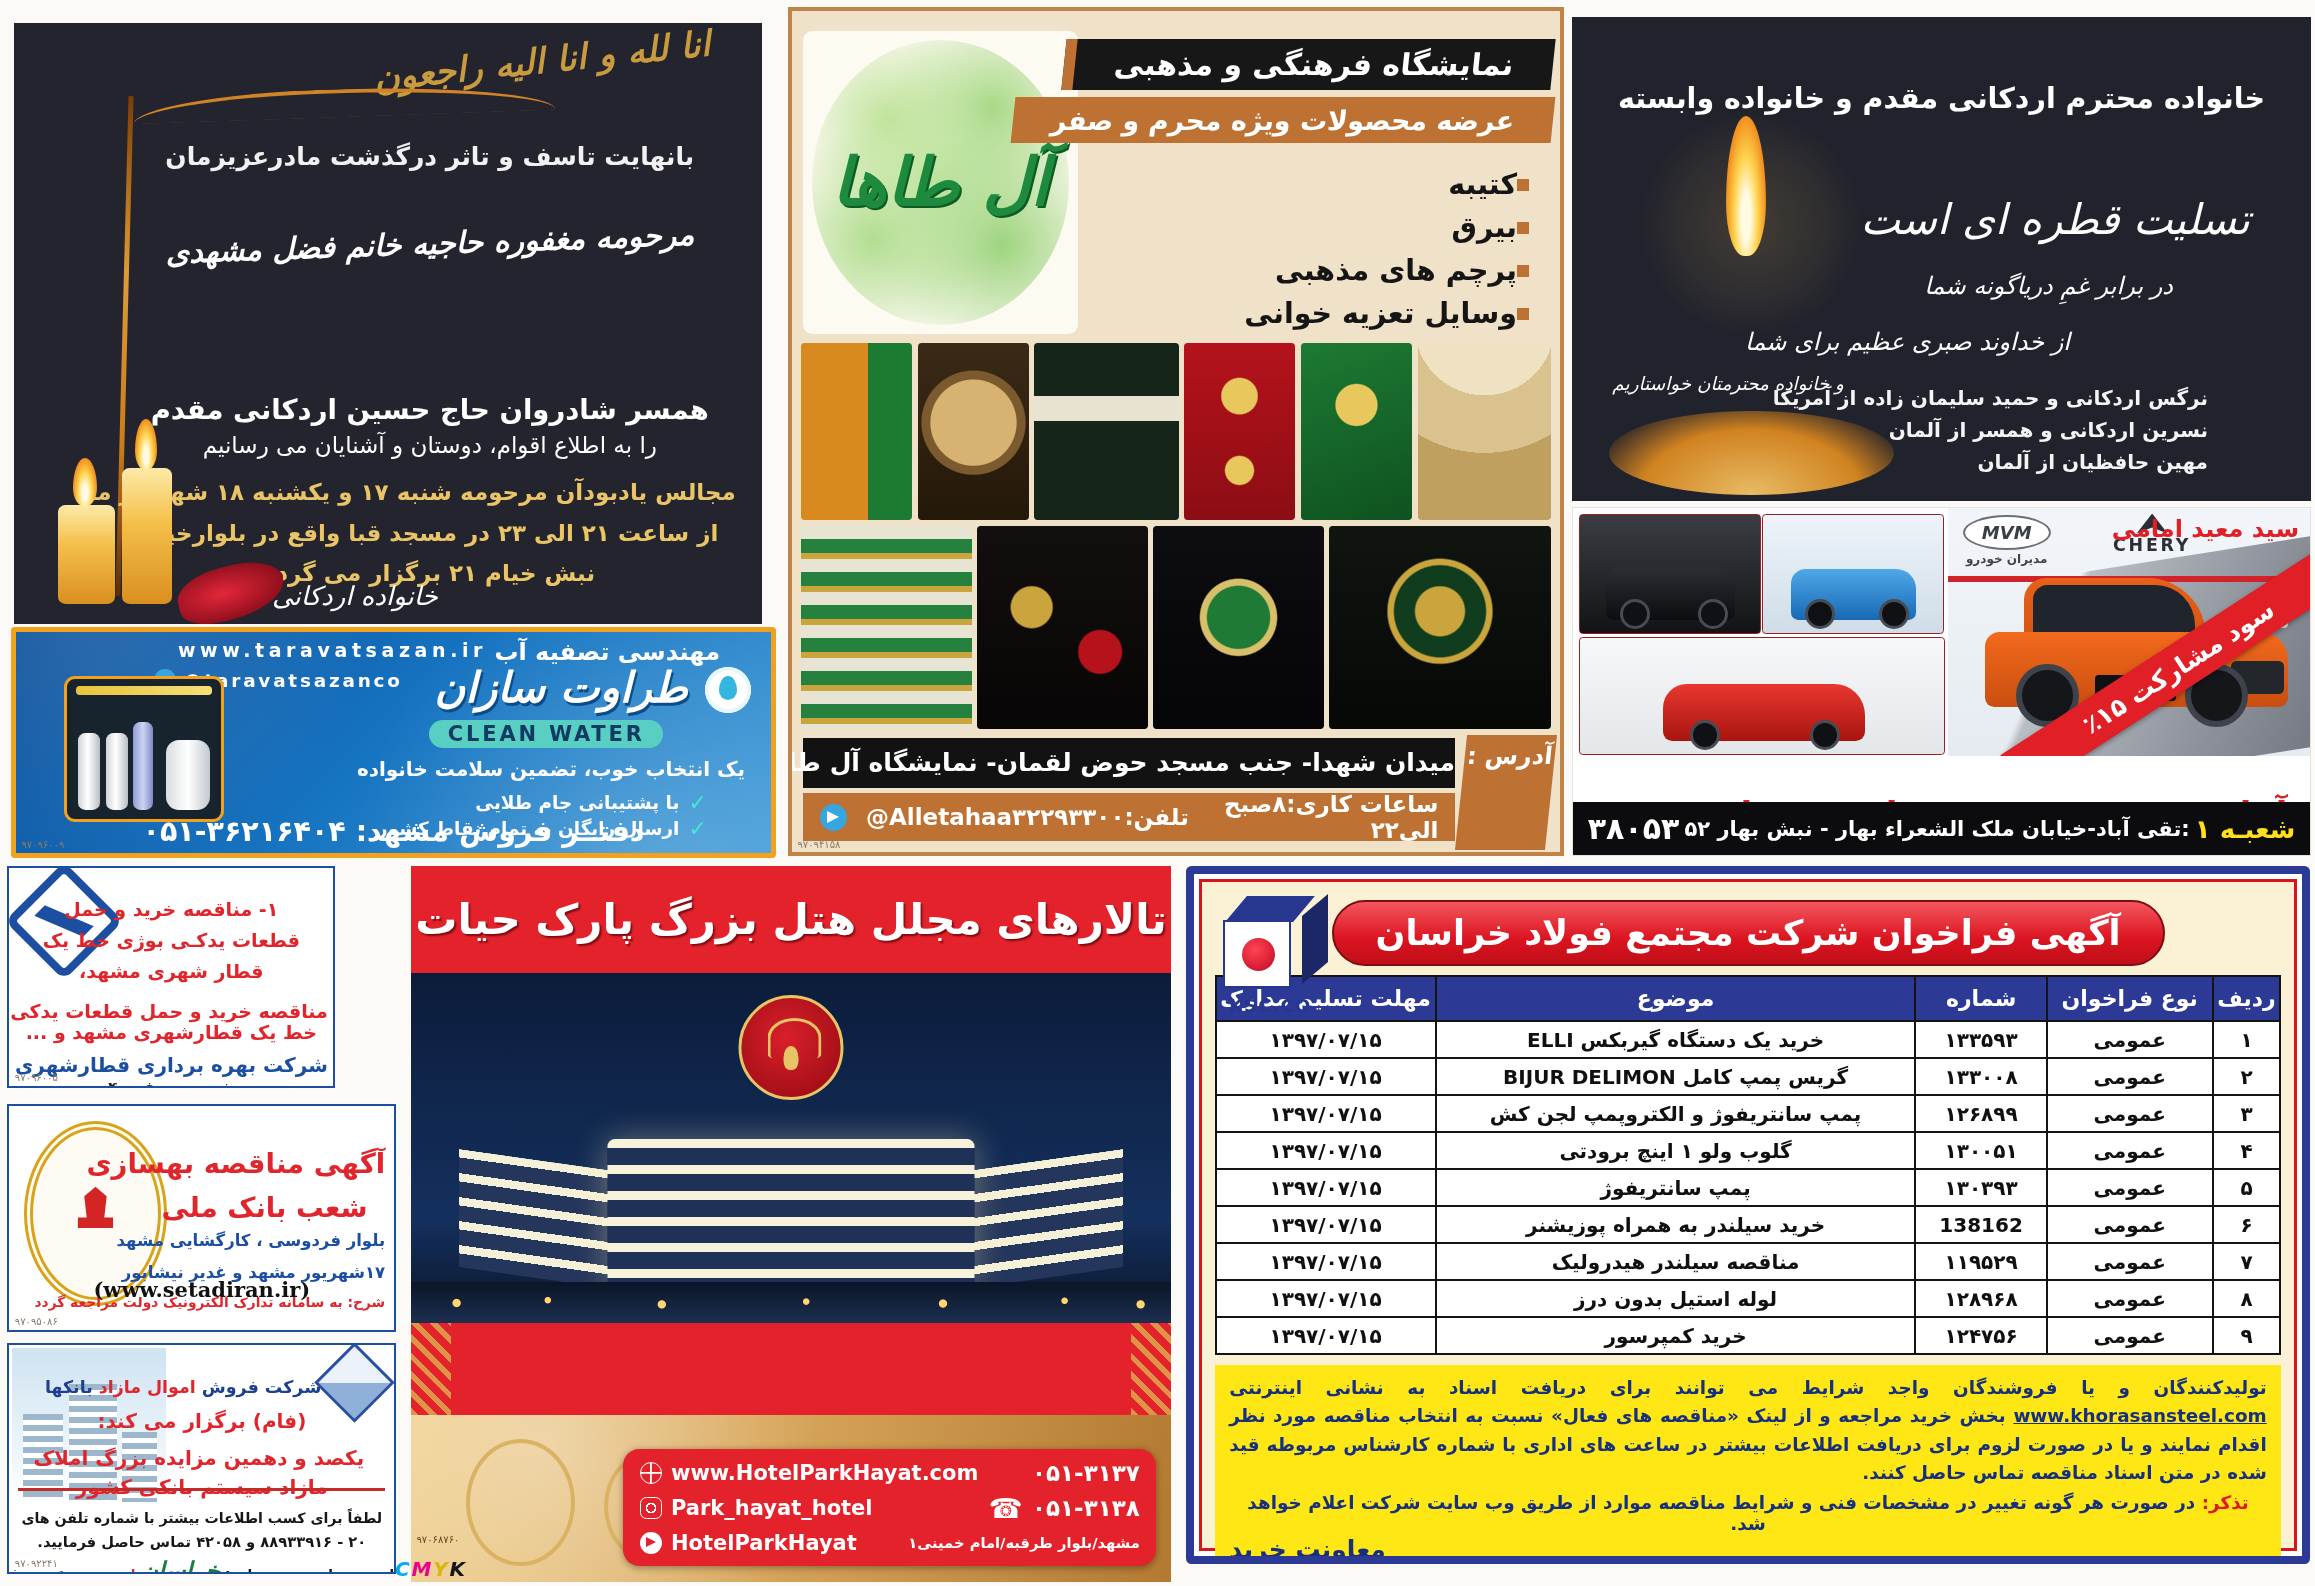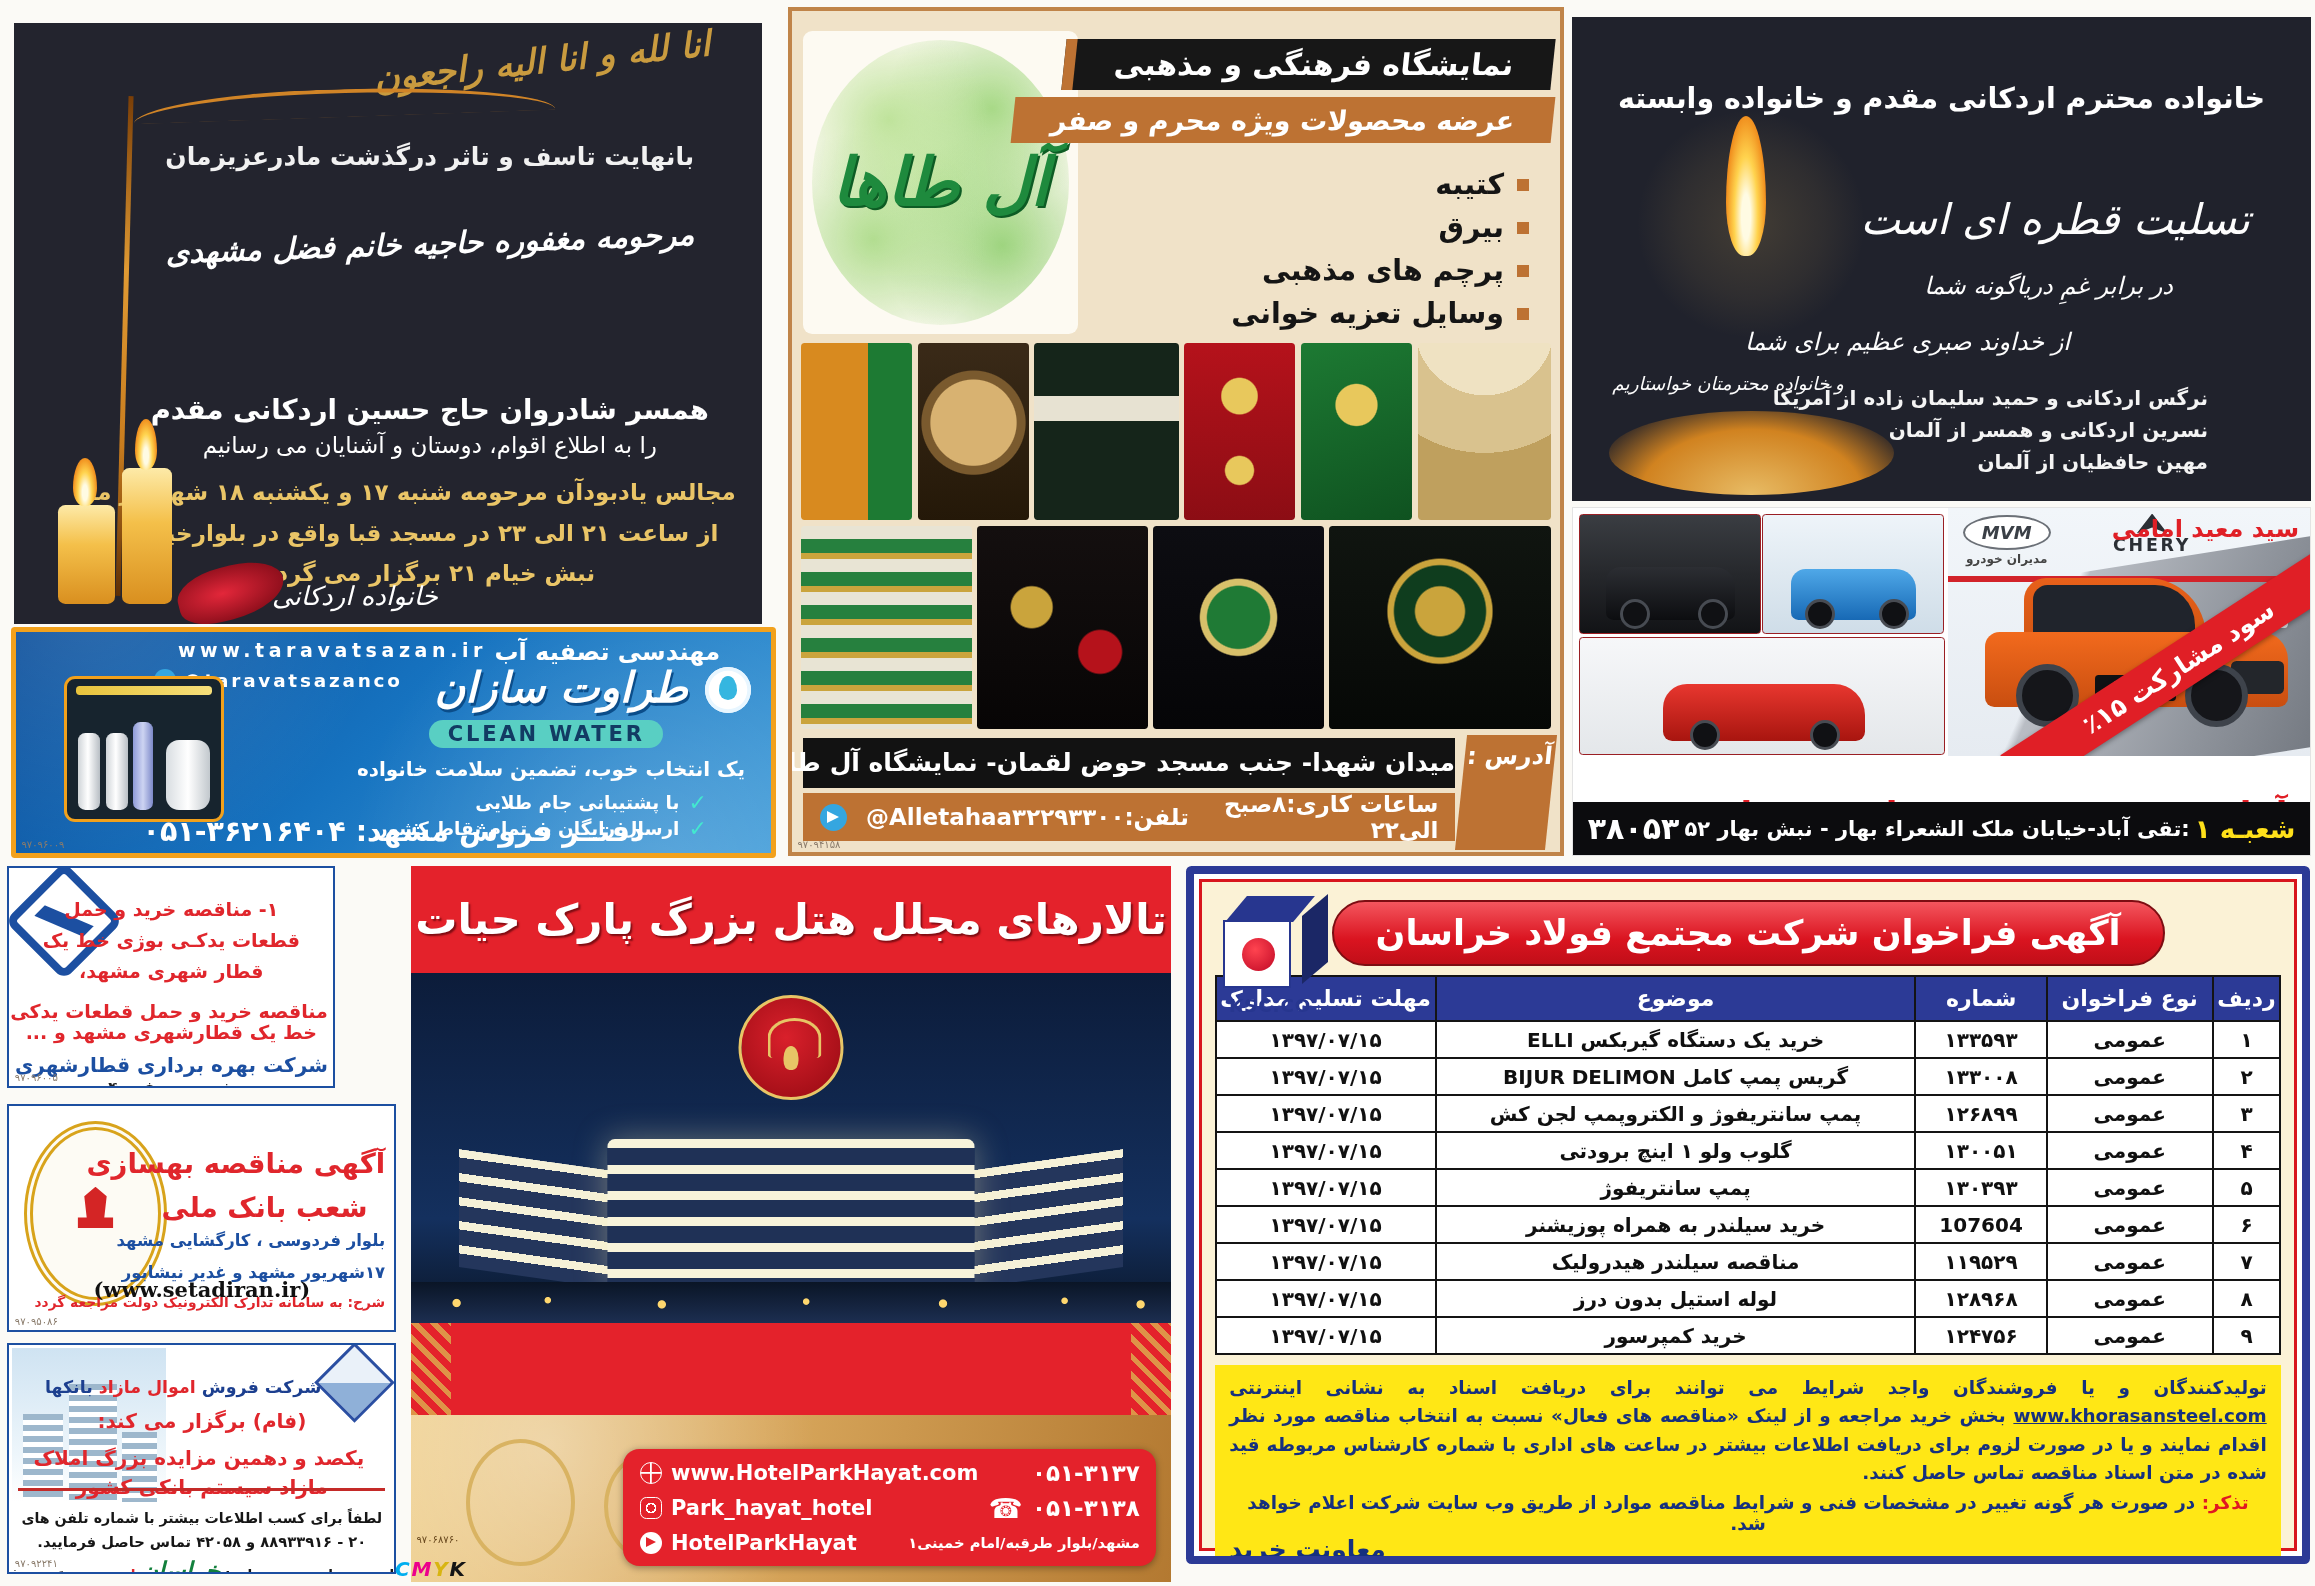--- a/index.html
+++ b/index.html
@@ -47,21 +47,21 @@
                radial-gradient(circle at 50% 50%,#cdeab0,transparent 58%);}
   .taha-logo-text{position:absolute;inset:0;display:flex;align-items:center;justify-content:center;
     font-size:66px;font-weight:bold;font-style:italic;color:#1e8a3d;text-shadow:1.8px 1.8px 0 #0d5c24;}
   .taha-header{position:absolute;right:7.3px;top:27.5px;width:478px;height:51px;background:#171717;color:#fff;
     font-weight:bold;font-size:30px;display:flex;align-items:center;justify-content:center;
     transform:skewX(-6deg);border-left:11px solid #bd7233;white-space:nowrap;}
   .taha-sub{position:absolute;right:7.3px;top:86px;width:540px;height:46px;background:#bd7233;color:#fff;
     font-weight:bold;font-size:27px;display:flex;align-items:center;justify-content:center;
     transform:skewX(-6deg);white-space:nowrap;}
   .taha-items{position:absolute;right:31px;top:152px;margin:0;padding:0;list-style:none;}
-  .taha-items li{display:flex;align-items:center;gap:13px;height:43px;font-size:28.5px;font-weight:bold;color:#151515;}
+  .taha-items li{display:flex;align-items:center;height:43px;font-size:28.5px;font-weight:bold;color:#151515;}
   .sq{width:12px;height:12px;background:#bd7233;flex:0 0 auto;}
   .clg{position:absolute;left:9.2px;right:9.2px;top:332px;height:386px;display:flex;flex-direction:column;gap:5.5px;}
   .clg-row{display:flex;gap:5.5px;flex:1;}
   .pnl{flex:1;border-radius:3.7px;}
   .taha-addr-label{position:absolute;right:9.2px;top:724px;width:90px;height:108px;background:#bd7233;
     transform:skewX(-6deg);color:#fff;font-weight:bold;font-size:24px;display:flex;align-items:flex-start;
     justify-content:center;padding-top:7.3px;}
   .taha-addr-bar{position:absolute;left:11px;right:105px;top:727px;height:50px;background:#121212;color:#fff;
     font-weight:bold;font-size:25px;line-height:50px;text-align:center;white-space:nowrap;}
   .taha-info{position:absolute;left:11px;right:105px;top:782px;height:48px;background:#bd7233;color:#fff;
@@ -618,21 +618,21 @@
           <tr>
             <td>۵</td>
               <td>عمومی</td>
               <td>۱۳۰۳۹۳</td>
               <td>پمپ سانتریفوژ</td>
               <td>۱۳۹۷/۰۷/۱۵</td>
           </tr>
           <tr>
             <td>۶</td>
               <td>عمومی</td>
-              <td>107604</td>
+              <td>138162</td>
               <td>خرید سیلندر به همراه پوزیشنر</td>
               <td>۱۳۹۷/۰۷/۱۵</td>
           </tr>
           <tr>
             <td>۷</td>
               <td>عمومی</td>
               <td>۱۱۹۵۲۹</td>
               <td>مناقصه سیلندر هیدرولیک</td>
               <td>۱۳۹۷/۰۷/۱۵</td>
           </tr>

